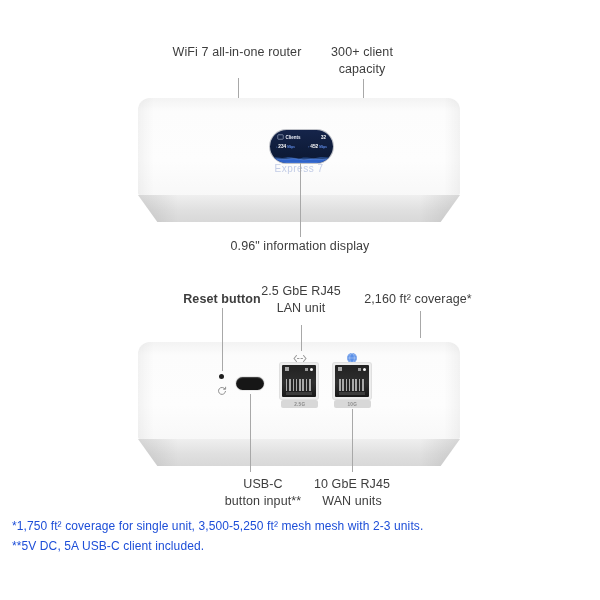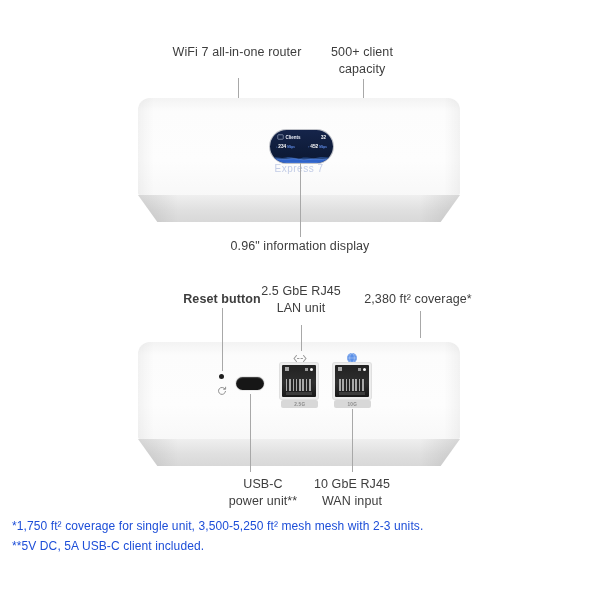--- a/index.html
+++ b/index.html
@@ -94,21 +94,21 @@
 </style>
 </head>
 <body>
 
 <div class="canvas">
 
   <div class="callout" style="left:237px; top:44px;">
     <div>WiFi 7 all-in-one router</div>
   </div>
   <div class="callout" style="left:362px; top:44px;">
-    <div>500+ client</div>
+    <div>300+ client</div>
     <div>capacity</div>
   </div>
   <div class="vline" style="left:238px; top:78px; height:20px;"></div>
   <div class="vline" style="left:363px; top:79px; height:19px;"></div>
 
   <div class="device" style="top:98px;">
     <div class="device-body">
       <div class="screen">
         <div class="screen-inner">
           <div class="scr-row1">
@@ -145,21 +145,21 @@
   </div>
 
   <div class="callout" style="left:222px; top:291px;font-weight:bold;">
     <div>Reset button</div>
   </div>
   <div class="callout" style="left:301px; top:283px;">
     <div>2.5 GbE RJ45</div>
     <div>LAN unit</div>
   </div>
   <div class="callout" style="left:418px; top:291px;">
-    <div>2,380 ft² coverage*</div>
+    <div>2,160 ft² coverage*</div>
   </div>
   <div class="vline" style="left:222px; top:308px; height:63px;"></div>
   <div class="vline" style="left:301px; top:325px; height:26px;"></div>
   <div class="vline" style="left:420px; top:311px; height:27px;"></div>
 
   <div class="device" style="top:342px;">
     <div class="device-body">
 
       <div class="reset-dot"></div>
       <svg class="reset-glyph" viewBox="0 0 10 10">
@@ -207,23 +207,23 @@
 
     </div>
     <div class="device-base"></div>
   </div>
 
   <div class="vline" style="left:250px; top:394px; height:78px;"></div>
   <div class="vline" style="left:352px; top:409px; height:63px;"></div>
 
   <div class="callout" style="left:263px; top:476px;">
     <div>USB-C</div>
-    <div>power unit**</div>
+    <div>button input**</div>
   </div>
   <div class="callout" style="left:352px; top:476px;">
     <div>10 GbE RJ45</div>
-    <div>WAN input</div>
+    <div>WAN units</div>
   </div>
 
   <div class="footnote" style="top:519px;">*1,750 ft² coverage for single unit, 3,500-5,250 ft² mesh mesh with 2-3 units.</div>
   <div class="footnote" style="top:539px;">**5V DC, 5A USB-C client included.</div>
 
 </div>
 
 </body></html>

